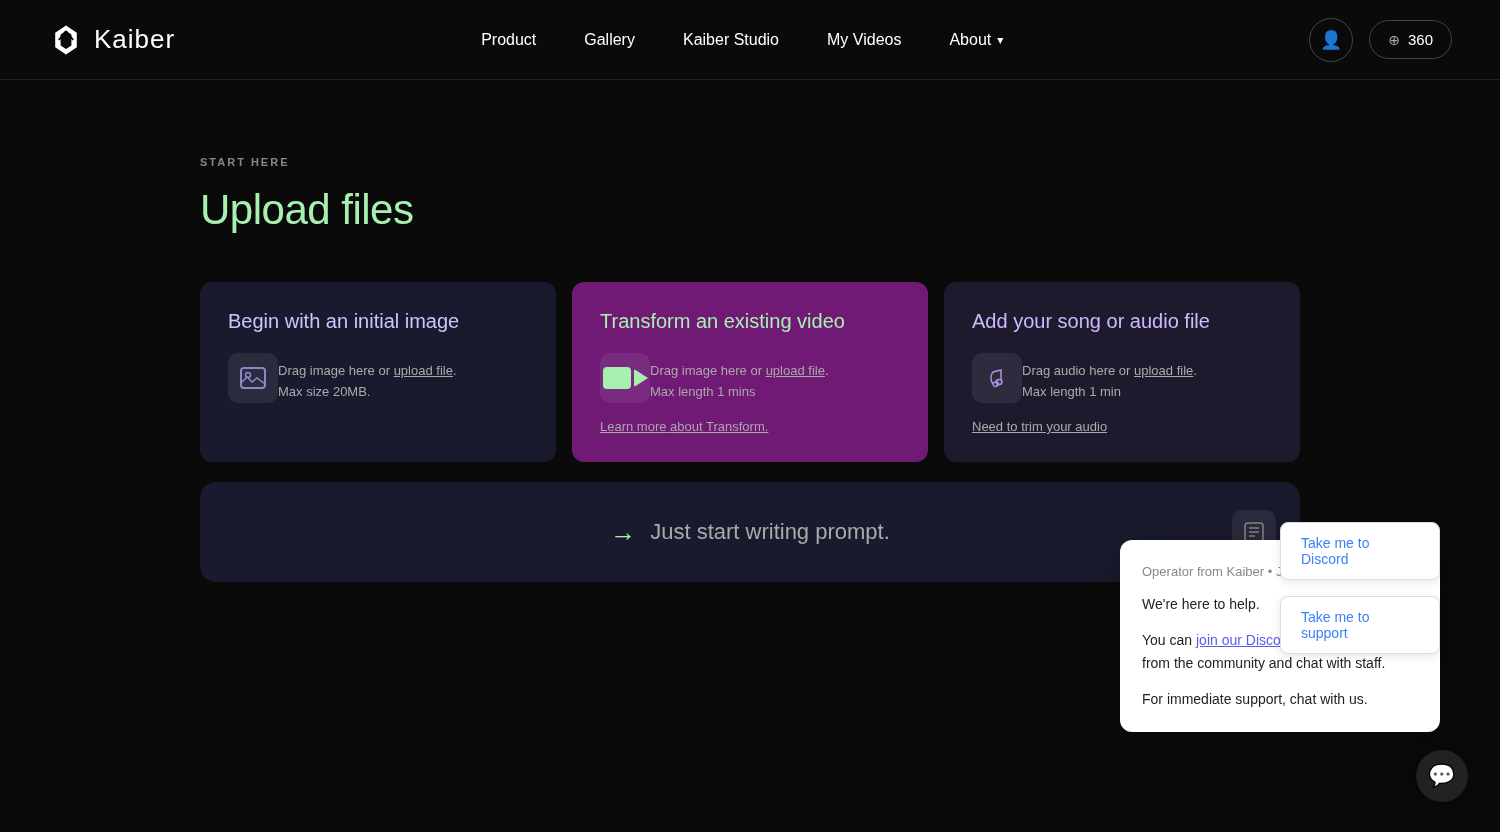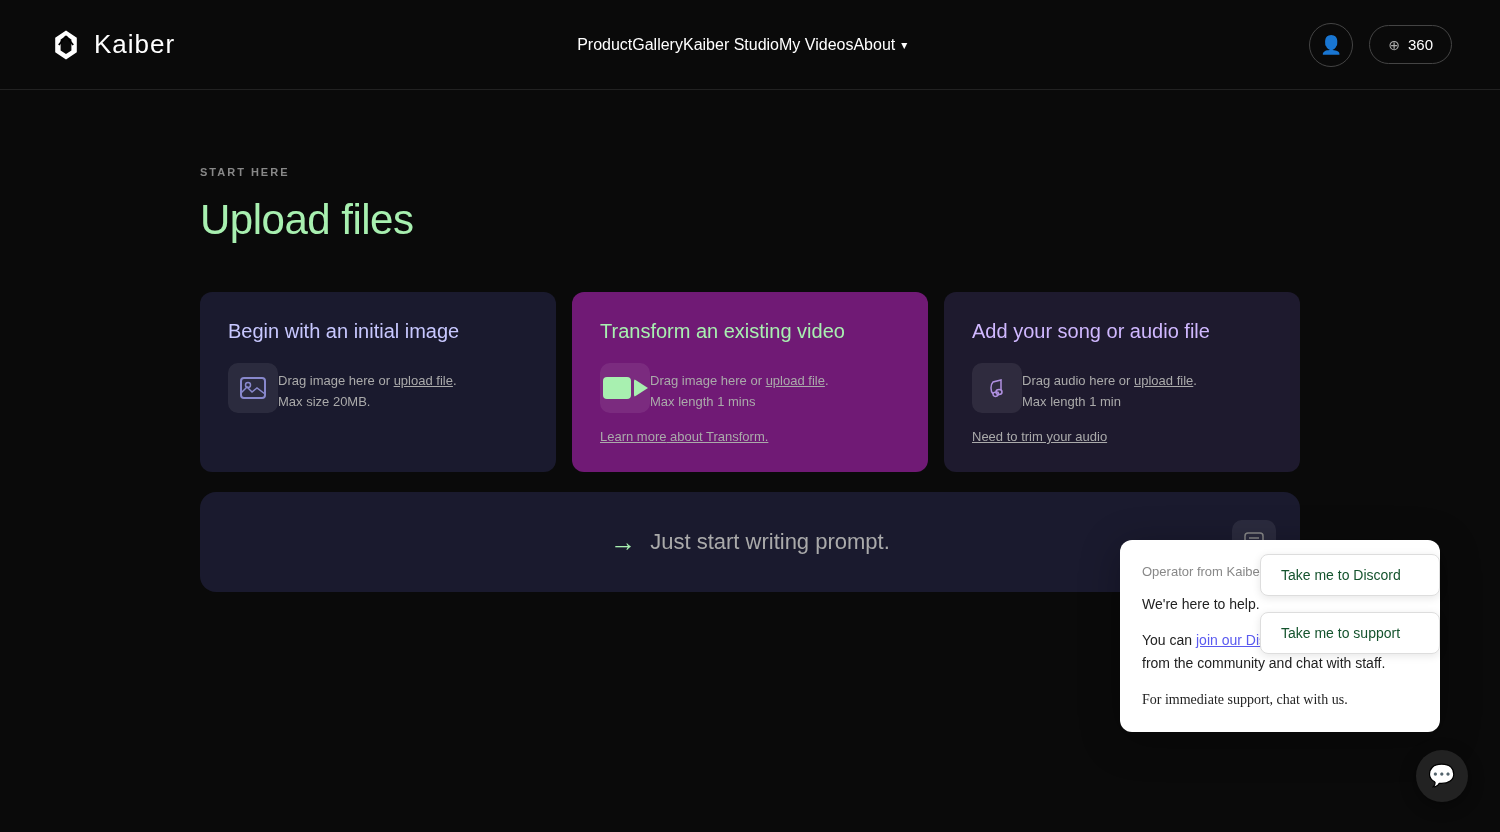--- a/index.html
+++ b/index.html
@@ -11,21 +11,21 @@
       width: 1500px;
       overflow-x: hidden;
     }
 
     
     header {
       display: flex;
       align-items: center;
       justify-content: space-between;
       padding: 17px 48px;
-      height: 90px;
+      height: 80px;
       border-bottom: 1px solid #222;
       background: #0a0a0a;
     }
     .logo {
       display: flex;
       align-items: center;
       gap: 10px;
       cursor: pointer;
     }
     .logo-icon {
@@ -35,20 +35,21 @@
     }
     .logo-text {
       font-size: 26px;
       font-weight: 400;
       letter-spacing: 1px;
       color: #fff;
     }
     nav {
       display: flex;
       align-items: center;
+      gap: 48px;
     }
     nav a {
       color: #fff;
       text-decoration: none;
       font-size: 16px;
       cursor: pointer;
     }
     .about-nav {
       display: flex;
       align-items: center;
@@ -280,30 +281,29 @@
     .chat-popup-body a {
       color: #5a5af0;
       text-decoration: underline;
       cursor: pointer;
     }
     .chat-popup-body p {
       margin-bottom: 12px;
     }
     .chat-popup-body p:last-child {
       margin-bottom: 0;
-      font-family: Liberation Serif, serif;
     }
     .chat-action-btn {
       display: block;
-      width: 180px;
+      width: 160px;
       padding: 12px 20px;
       border-radius: 8px;
       border: 1px solid #ddd;
       background: #fff;
-      color: #14532d;
+      color: #3b82f6;
       font-size: 14px;
       cursor: pointer;
       text-align: left;
       margin-bottom: 8px;
       box-shadow: 0 2px 8px rgba(0,0,0,0.1);
     }
 
     
     .chat-bubble-btn {
       position: fixed;

